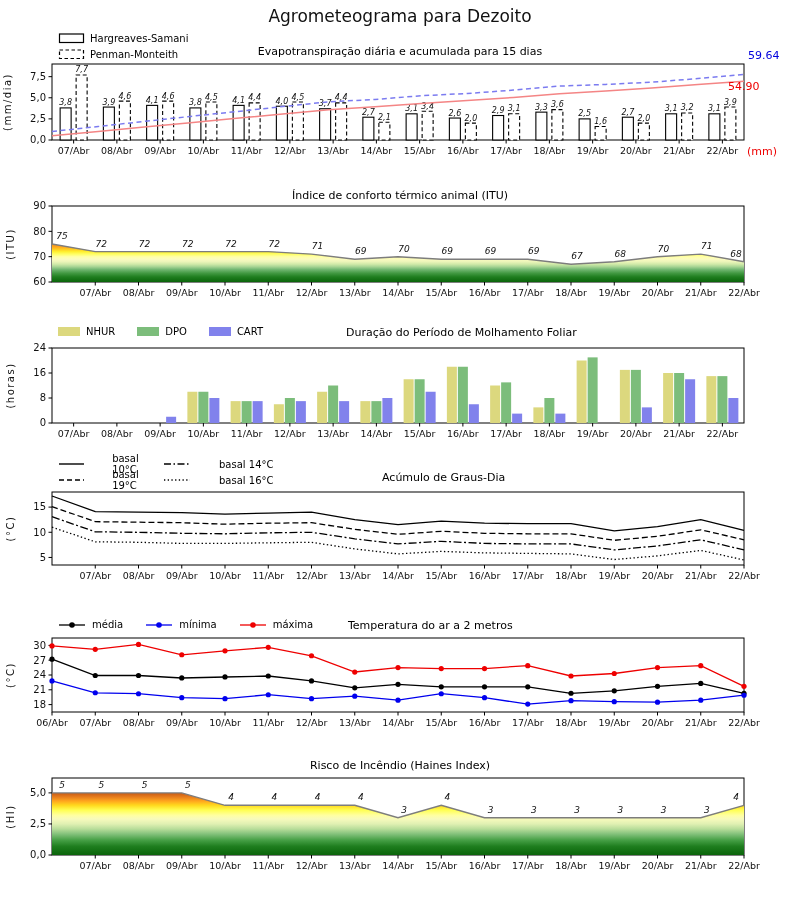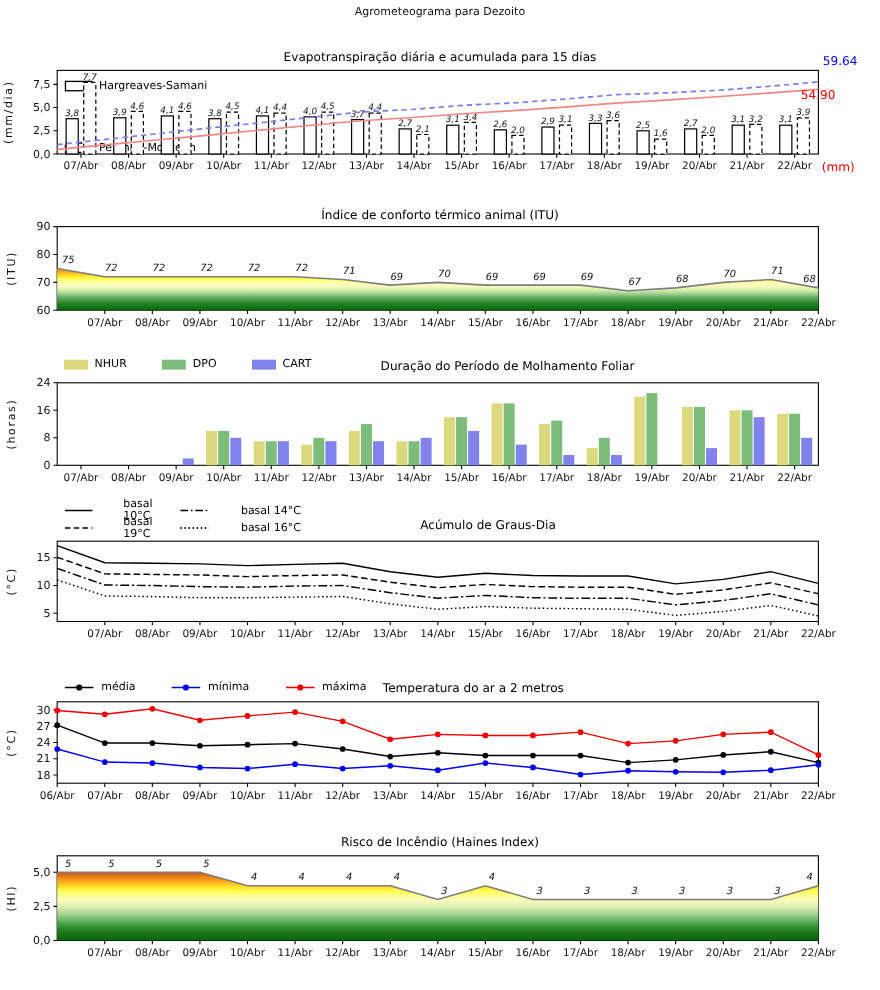--- a/index.html
+++ b/index.html
@@ -1,25 +1,25 @@
 <!DOCTYPE html>
 <html><head>
 <meta charset="utf-8">
 <style>
   html,body{margin:0;padding:0;background:#fff;}
   .page{position:relative;width:800px;height:900px;background:#fff;
         font-family:"DejaVu Sans",sans-serif;color:#000;overflow:hidden;}
   .main-title{position:absolute;top:6px;left:0;width:100%;text-align:center;
-              font-size:10px;color:#111;}
+              font-size:17px;color:#111;}
   .chart-title{position:absolute;left:0;width:100%;text-align:center;font-size:11px;}
   .chart-title.inline{left:auto;width:auto;text-align:left;margin-left:34px;}
   .legend{position:absolute;font-size:10px;}
-  .lg-row{display:flex;align-items:center;height:16px;margin-top:40px;}
+  .lg-row{display:flex;align-items:center;height:16px;}
   .lg-row .sw{margin-right:5px;flex:0 0 auto;}
-  .lg-inline{display:flex;align-items:center;gap:10px;}
+  .lg-inline{display:flex;align-items:center;}
   .lg-inline .item{display:flex;align-items:center;margin-right:22px;}
   .lg-inline .sw{margin-right:6px;}
   .lg-grid{display:grid;grid-template-columns:105px auto;grid-auto-rows:16px;column-gap:0;}
   .lg-cell{display:flex;align-items:center;gap:22px;}
   .lg-cell .sw{margin-right:6px;}
   .right-label{position:absolute;font-size:11px;}
   svg.chart{position:absolute;left:0;display:block;}
 </style>
 </head>
 <body>

